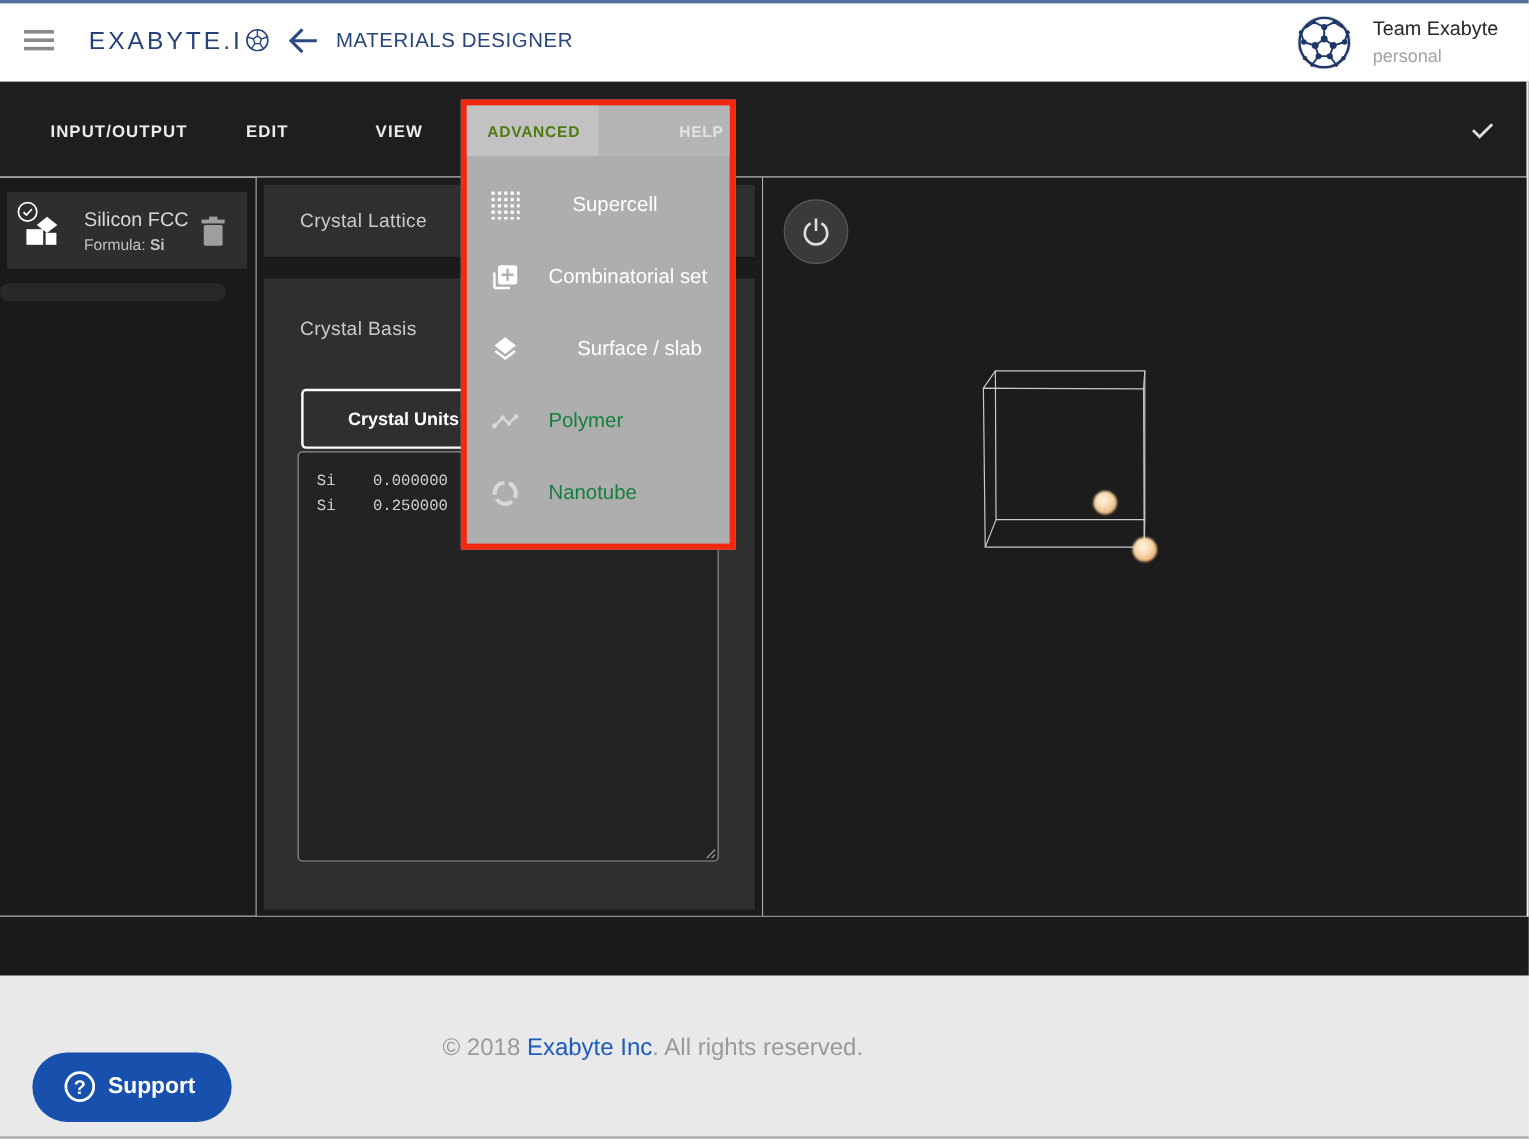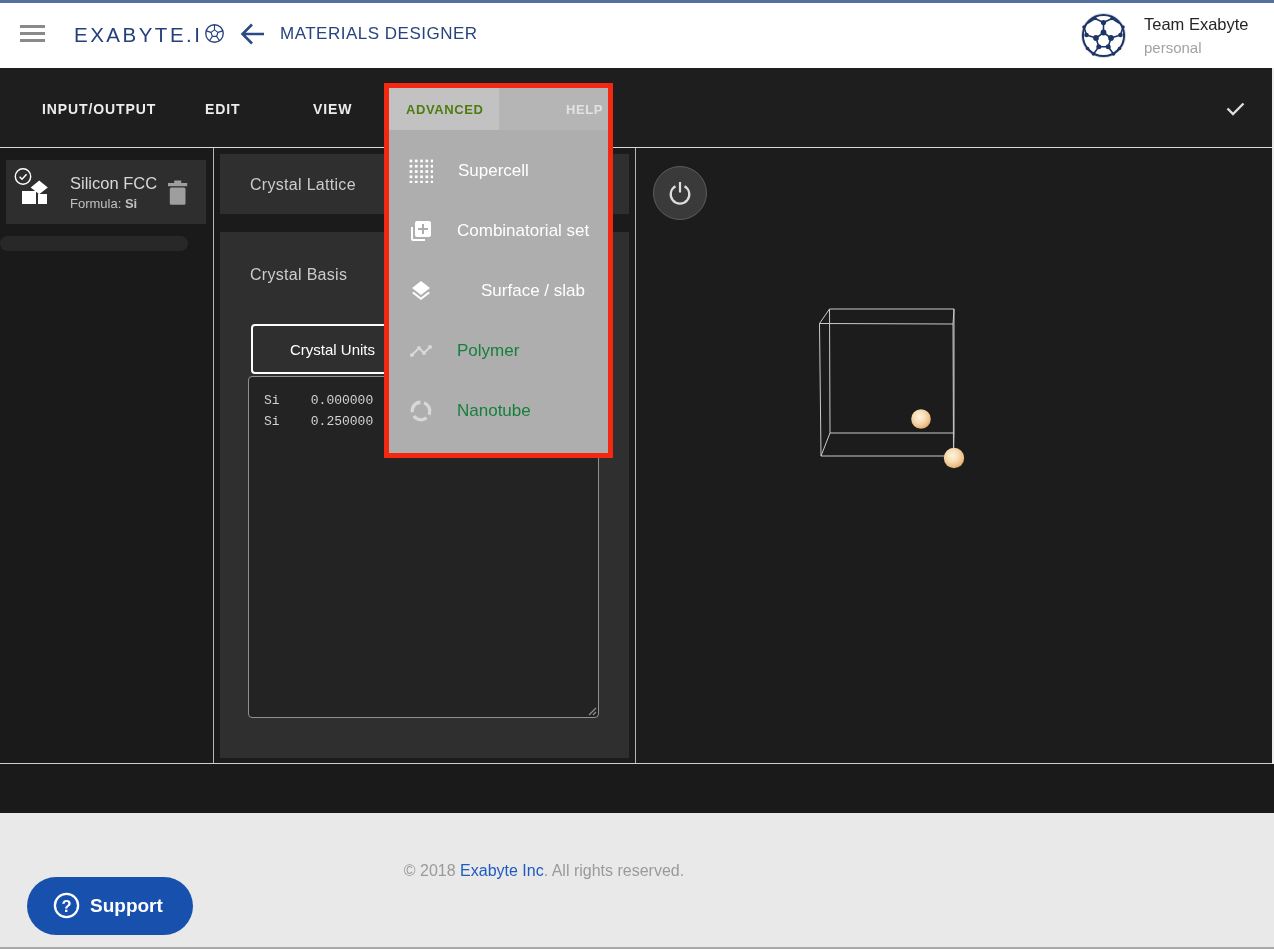--- a/index.html
+++ b/index.html
@@ -117,21 +117,21 @@
   <div class="abs" style="left:0;top:236px;width:188px;height:15px;background:#282828;border-radius:8px;"></div>
 
   <div class="abs" style="left:214px;top:148px;width:421px;height:615px;background:#1b1b1b"></div>
   <div class="abs" style="left:220px;top:154px;width:409px;height:60px;background:#2f2f2f"></div>
   <div class="abs" style="left:250px;top:176px;font-size:16px;letter-spacing:0.3px;color:#cbcbcb;">Crystal Lattice</div>
 
   <div class="abs" style="left:220px;top:232px;width:409px;height:526px;background:#2f2f2f"></div>
   <div class="abs" style="left:250px;top:266px;font-size:16px;letter-spacing:0.3px;color:#cbcbcb;">Crystal Basis</div>
 
   <div class="abs" style="left:251px;top:324px;width:180px;height:50px;border:2px solid #ffffff;border-radius:4px;"></div>
-  <div class="abs" style="left:290px;top:341px;font-size:15px;font-weight:normal;color:#ffffff;">Crystal Units</div>
+  <div class="abs" style="left:290px;top:341px;font-size:15px;font-weight:bold;color:#ffffff;">Crystal Units</div>
 
   <div class="abs" style="left:248px;top:376px;width:351px;height:342px;border:1px solid #909090;border-radius:4px;background:#232323;"></div>
   <div class="abs" style="left:264px;top:390px;font-family:'Liberation Mono',monospace;font-size:13px;line-height:21px;color:#d2d2d2;white-space:pre;">Si    0.000000
 Si    0.250000</div>
   <svg class="abs" style="left:586px;top:705px" width="11" height="11" viewBox="0 0 11 11">
     <path d="M10 3 L3 10 M10 7 L7 10" stroke="#909090" stroke-width="1.2" fill="none"></path>
   </svg>
 
   <div class="abs" style="left:636px;top:148px;width:636px;height:615px;background:#1c1c1c"></div>
   <div class="abs" style="left:653px;top:166px;width:54px;height:54px;border-radius:50%;background:#3a3a3a;border:1px solid #5c5c5c;"></div>
@@ -164,21 +164,21 @@
       <circle cx="285" cy="271" r="9.8" fill="url(#atom)"></circle>
       <circle cx="318" cy="310" r="10.2" fill="url(#atom)"></circle>
     </g>
     <filter id="soft" x="-20%" y="-20%" width="140%" height="140%">
         <feGaussianBlur stdDeviation="0.7"></feGaussianBlur>
       </filter>
   </svg>
 
   <div class="abs" style="left:0;top:764px;width:1274px;height:49px;background:#1a1a1a"></div>
   <div class="abs" style="left:0;top:813px;width:1274px;height:136px;background:#e9e9e9"></div>
-  <div class="abs" style="left:0;top:862px;width:1088px;text-align:center;font-size:16px;color:#9a9a9a;">© 2018 <span style="color:#1d5bbf">Exabyte Inc</span>. All rights reserved.</div>
+  <div class="abs" style="left:0;top:862px;width:1088px;text-align:center;font-size:20px;color:#9a9a9a;">© 2018 <span style="color:#1d5bbf">Exabyte Inc</span>. All rights reserved.</div>
   <div class="abs" style="left:0;top:947px;width:1274px;height:2px;background:#a8a8a8;"></div>
 
   <div class="abs" style="left:27px;top:877px;width:166px;height:58px;border-radius:29px;background:#1751ad;"></div>
   <svg class="abs" style="left:53px;top:892px" width="27" height="27" viewBox="0 0 27 27">
     <circle cx="13.5" cy="13.5" r="11.6" fill="none" stroke="#ffffff" stroke-width="2.3"></circle>
     <text x="13.5" y="19.5" text-anchor="middle" font-family="Liberation Sans" font-size="16.5" font-weight="bold" fill="#ffffff">?</text>
   </svg>
   <div class="abs" style="left:90px;top:895px;font-size:19px;font-weight:bold;color:#ffffff;">Support</div>
 
   <div class="abs" style="left:384px;top:83px;width:229px;height:375px;background:#aeaeae;border:5px solid #f42810;"></div>
@@ -209,21 +209,21 @@
         <rect x="11.2" y="16.5" width="2.7" height="2.7"></rect>
         <rect x="16.5" y="16.5" width="2.7" height="2.7"></rect>
         <rect x="21.8" y="16.5" width="2.7" height="2.7"></rect>
       <rect x="0.6" y="21.8" width="2.7" height="2.7"></rect>
         <rect x="5.9" y="21.8" width="2.7" height="2.7"></rect>
         <rect x="11.2" y="21.8" width="2.7" height="2.7"></rect>
         <rect x="16.5" y="21.8" width="2.7" height="2.7"></rect>
         <rect x="21.8" y="21.8" width="2.7" height="2.7"></rect>
     </g>
   </svg>
-  <div class="abs item-label" style="left:458px;top:161px;">Supercell</div>
+  <div class="abs item-label" style="left:477px;top:161px;">Supercell</div>
 
   <svg class="abs" style="left:409px;top:219px" width="24" height="24" viewBox="0 0 24 24">
     <path fill="#ffffff" d="M20 2H8c-1.1 0-2 .9-2 2v12c0 1.1.9 2 2 2h12c1.1 0 2-.9 2-2V4c0-1.1-.9-2-2-2zm-1 9h-4v4h-2v-4H9V9h4V5h2v4h4v2zm-3 9H4V8H2v12c0 1.1.9 2 2 2h12v-2z"></path>
   </svg>
   <div class="abs item-label" style="left:457px;top:221px;">Combinatorial set</div>
 
   <svg class="abs" style="left:409px;top:279px" width="24" height="24" viewBox="0 0 24 24">
     <path fill="#ffffff" d="M11.99 18.54l-7.37-5.73L3 14.07l9 7 9-7-1.63-1.27-7.38 5.73zM12 16l7.36-5.73L21 9l-9-7-9 7 1.63 1.27L12 16z"></path>
   </svg>
   <div class="abs item-label" style="left:481px;top:281px;">Surface / slab</div>

